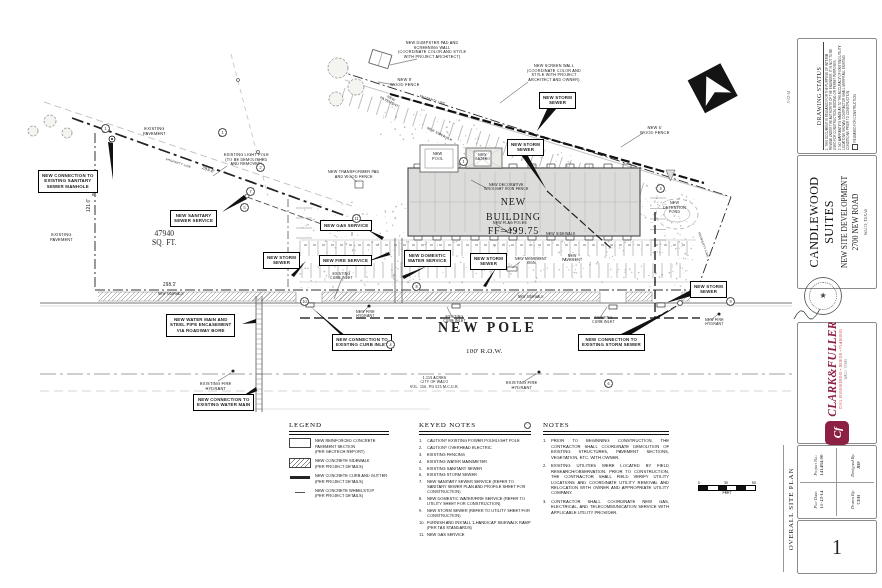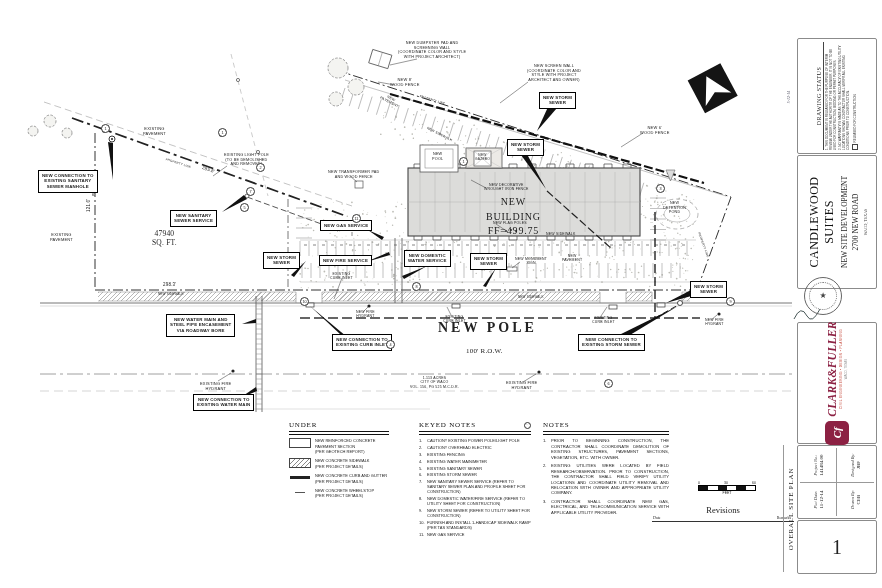--- a/index.html
+++ b/index.html
@@ -999,21 +999,21 @@
       <div class="kcirc" style="left: 412px; top: 282px;">
         <span>8</span>
       </div>
       <div class="kcirc" style="left: 352px; top: 214px;">
         <span>11</span>
       </div>
     </div>
 
   <div class="section" style="left:289px;top:421px;width:100px;">
     <div class="sec-h">
-        <span>UNDER</span>
+        <span>LEGEND</span>
       </div>
     <div class="dr"></div>
     <div>
 
         <div class="litem sw-pavement">
           <div class="swc">
             <div class="sw"></div>
           </div>
           <div style="white-space:pre-line;">NEW REINFORCED CONCRETE
 PAVEMENT SECTION
@@ -1145,28 +1145,20 @@
         <i></i>
         <i></i>
         <i></i>
         <i></i>
         <i></i>
         <i></i>
       </div>
     <div class="sfeet">FEET</div>
   </div>
 
-  <div class="revs">
-    <div class="rh">Revisions</div>
-    <div class="cols">
-      <span>Date</span>
-      <span>Remarks</span>
-    </div>
-    <div class="rule"></div>
-  </div>
 
   <div class="tb" style="left:797px;top:38px;width:78px;height:114px;">
     <div class="rot" style="width:108px;height:72px;">
       <div class="ds-h">DRAWING STATUS</div>
       <div style="width:100%;">
 
       <div class="dsitem">1. THIS DOCUMENT IS RELEASED FOR THE PURPOSE OF INTERIM REVIEW UNDER THE AUTHORITY OF THE ENGINEER. IT IS NOT TO BE USED FOR CONSTRUCTION, BIDDING OR PERMIT PURPOSES.</div>
           <div class="dsitem">2. NO WARRANTY IS MADE AS TO THE ACCURACY OF EXISTING UTILITY LOCATIONS SHOWN. CONTRACTOR SHALL VERIFY ALL EXISTING CONDITIONS PRIOR TO CONSTRUCTION.</div>
         </div>
       <div class="dscheck">

